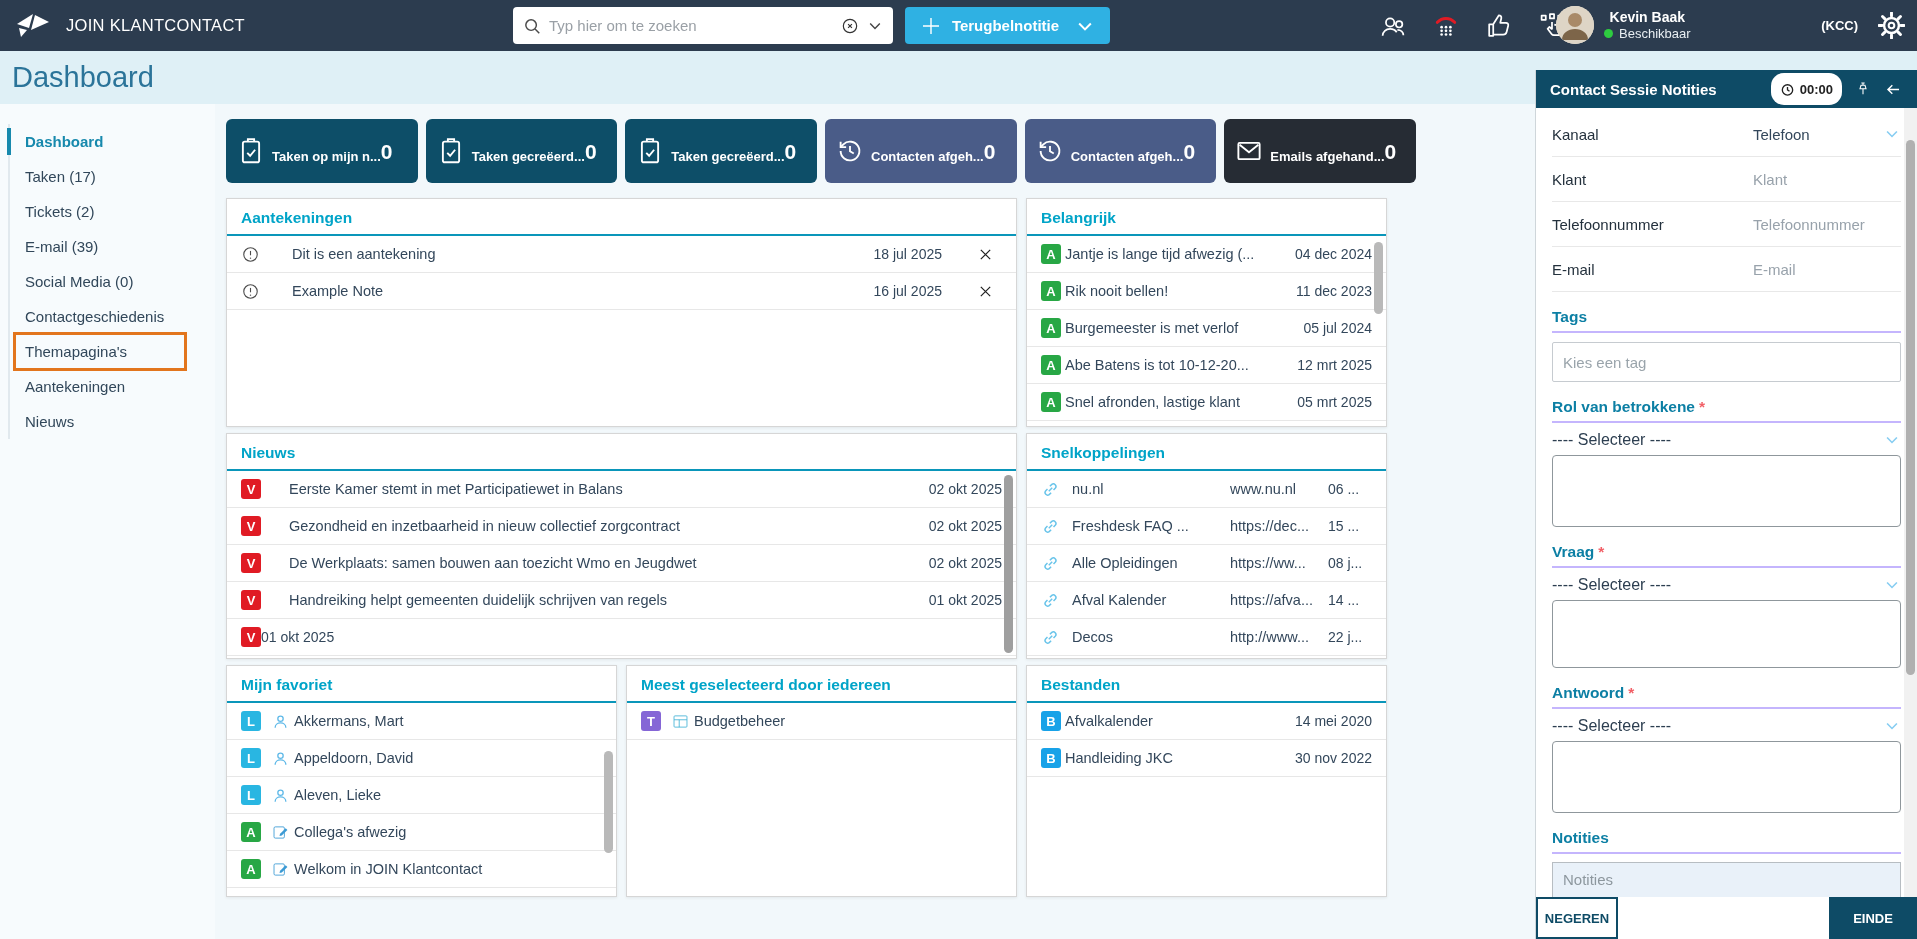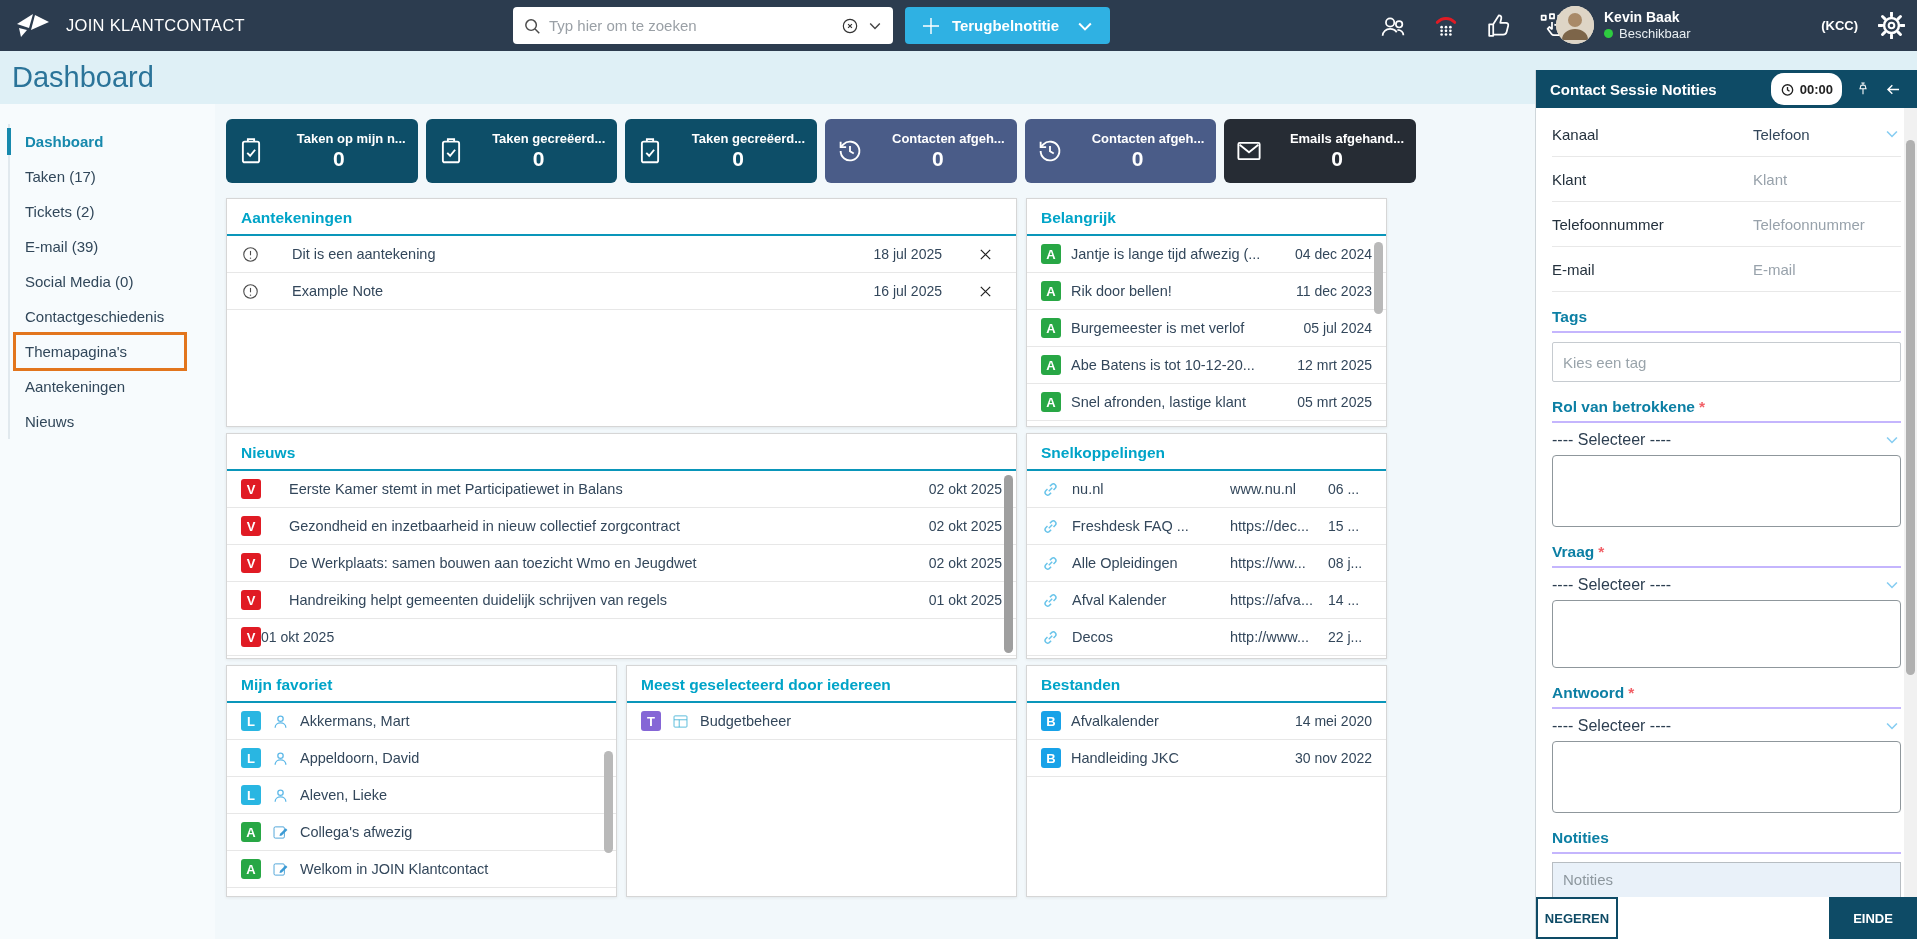--- a/index.html
+++ b/index.html
@@ -13,21 +13,21 @@
   .brand-name { color:#fff; font-size:16.5px; letter-spacing:.3px; font-weight:400; }
   .search { position:absolute; left:513px; top:7px; width:380px; height:37px; background:#fff; border-radius:4px; display:flex; align-items:center; padding:0 10px 0 9px; gap:7px; }
   .search input { flex:1; border:none; outline:none; font-size:15px; color:#333; font-family:inherit; min-width:0; }
   .search input::placeholder { color:#9aa0a6; }
   .cb-btn { position:absolute; left:905px; top:7px; width:205px; height:37px; background:#2fb1e3; border:none; border-radius:4px; color:#fff; display:flex; align-items:center; justify-content:center; gap:10px; cursor:pointer; font-family:inherit; }
   .cb-btn .cb-label { font-size:15px; font-weight:700; }
   .top-icons { position:absolute; left:1378px; top:0; height:51px; display:flex; align-items:center; gap:23px; }
   .tb-ic { cursor:pointer; }
   .user { position:absolute; left:1556px; top:6px; display:flex; gap:10px; align-items:center; }
   .avatar { width:38px; height:38px; border-radius:50%; overflow:hidden; background:#e8e2d8; flex:none; cursor:pointer; }
-  .user-name { color:#fff; font-size:14px; font-weight:700; line-height:17px; }
+  .user-name { color:#fff; font-size:14px; font-weight:700; line-height:17px;text-align:center; }
   .user-status { display:flex; align-items:center; gap:6px; color:#e8eef2; font-size:13px; }
   .dot { width:9px; height:9px; border-radius:50%; background:#2ecc40; }
   .top-right { position:absolute; right:12px; top:0; height:51px; display:flex; align-items:center; gap:20px; }
   .kcc { color:#fff; font-size:13px; font-weight:700; }
 
   
   .title-band { height:53px; background:#dff0f6; display:flex; align-items:center; }
   .page-title { font-size:29px; font-weight:400; color:#2b7499; margin-left:12px; }
 
   
@@ -40,32 +40,32 @@
   .side-item.highlighted::after { content:""; position:absolute; left:3px; right:28px; top:-2px; bottom:-2px; border:3px solid #e2751d; }
 
   .main { width:1190px; margin-left:11px; padding-top:15px; flex:none; }
 
   
   .cards { display:flex; gap:8px; }
   .card { flex:1; height:64px; border-radius:6px; color:#fff; display:flex; align-items:center; padding:7px 12px 7px 10px; cursor:pointer; }
   .card.teal { background:#0d4e68; }
   .card.slate { background:#4a5c88; }
   .card.dark { background:#262c34; }
-  .card .ctxt { flex:1; display:flex; flex-direction:column; margin-left:6px; }
+  .card .ctxt { flex:1; display:flex; flex-direction:row; margin-left:6px; }
   .card .clabel { font-size:13px; font-weight:700; align-self:flex-end; white-space:nowrap; }
   .card .cvalue { font-size:21px; font-weight:700; align-self:center; margin-top:1px; }
 
   
   .grid { margin-top:15px; display:grid; grid-template-columns:391px 391px 361px; grid-template-rows:229px 226px 232px; gap:6px 9px; }
   .span2 { grid-column:1 / 3; }
   .panel { background:#fff; border:1px solid #d6d6d6; box-shadow:0 1px 3px rgba(0,0,0,.07); display:flex; flex-direction:column; overflow:hidden; }
   .panel-h { padding:10px 14px 7px; font-size:15.5px; font-weight:700; color:#00a4c8; border-bottom:2px solid #0a96ba; }
   .panel-b { flex:1; position:relative; overflow:hidden; }
   .prow { height:37px; display:flex; align-items:center; padding:0 14px; border-bottom:1px solid #e7e7e7; font-size:14.5px; color:#33475b; cursor:pointer; }
-  .prow .txt { flex:1; white-space:nowrap; overflow:hidden; text-overflow:ellipsis; margin:0 10px; }
+  .prow .txt { flex:1; white-space:nowrap; overflow:hidden; text-overflow:ellipsis; margin:0 4px; }
   .prow .date { flex:none; font-size:14px; color:#33475b; }
   .badge { width:20px; height:20px; border-radius:3px; color:#fff; font-weight:700; font-size:13px; display:flex; align-items:center; justify-content:center; flex:none; }
   .badge.green { background:#28a745; }
   .badge.red { background:#e01b24; }
   .badge.cyan { background:#29b6e2; }
   .badge.purple { background:#8566d6; }
   .badge.blue { background:#18a2e8; }
   .notes-row .txt { margin-left:32px; }
   .notes-row .date { width:92px; text-align:right; margin-right:26px; }
   .close-x { width:34px; display:flex; justify-content:center; cursor:pointer; }
@@ -370,21 +370,21 @@
       <section class="panel">
         <div class="panel-h">Belangrijk</div>
         <div class="panel-b">
           <div class="prow">
             <span class="badge green">A</span>
             <span class="txt">Jantje is lange tijd afwezig (...</span>
             <span class="date">04 dec 2024</span>
           </div>
           <div class="prow">
             <span class="badge green">A</span>
-            <span class="txt">Rik door bellen!</span>
+            <span class="txt">Rik nooit bellen!</span>
             <span class="date">11 dec 2023</span>
           </div>
           <div class="prow">
             <span class="badge green">A</span>
             <span class="txt">Burgemeester is met verlof</span>
             <span class="date">05 jul 2024</span>
           </div>
           <div class="prow">
             <span class="badge green">A</span>
             <span class="txt">Abe Batens is tot 10-12-20...</span>

